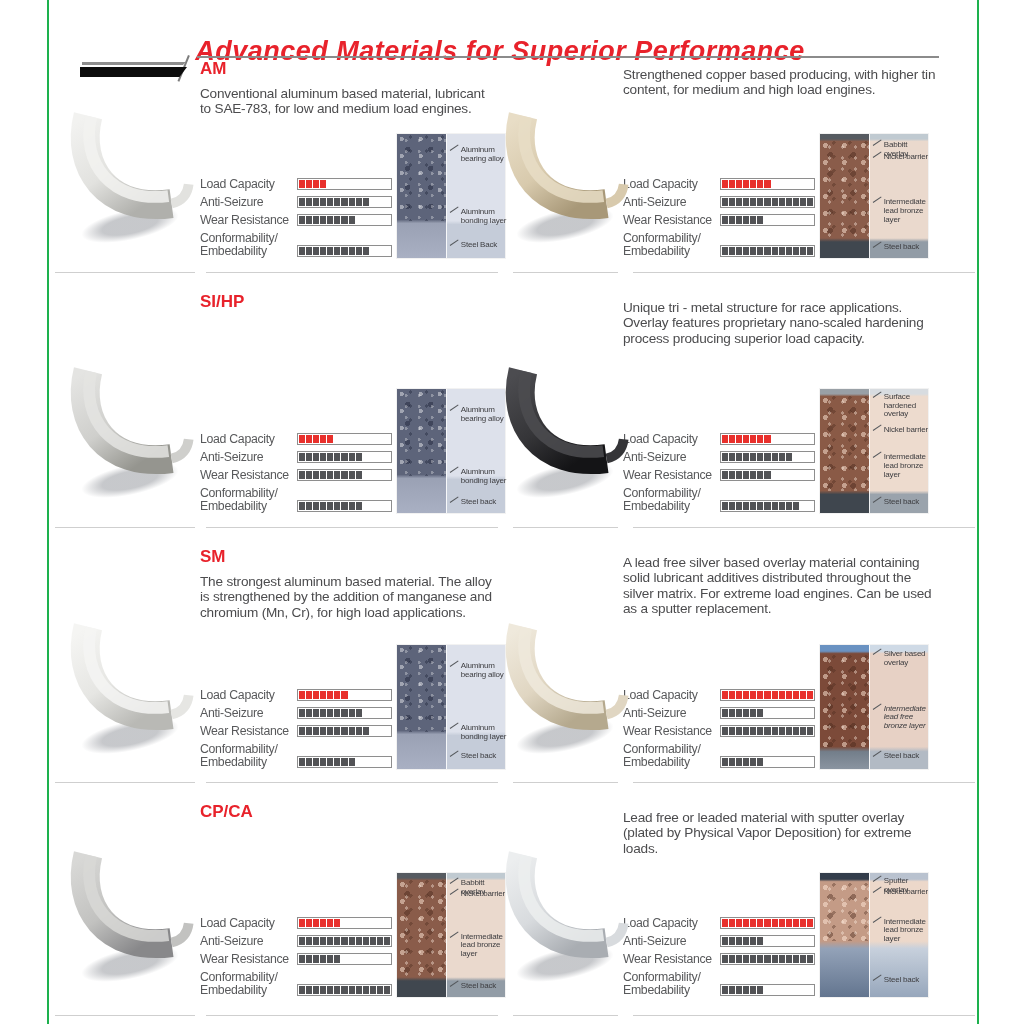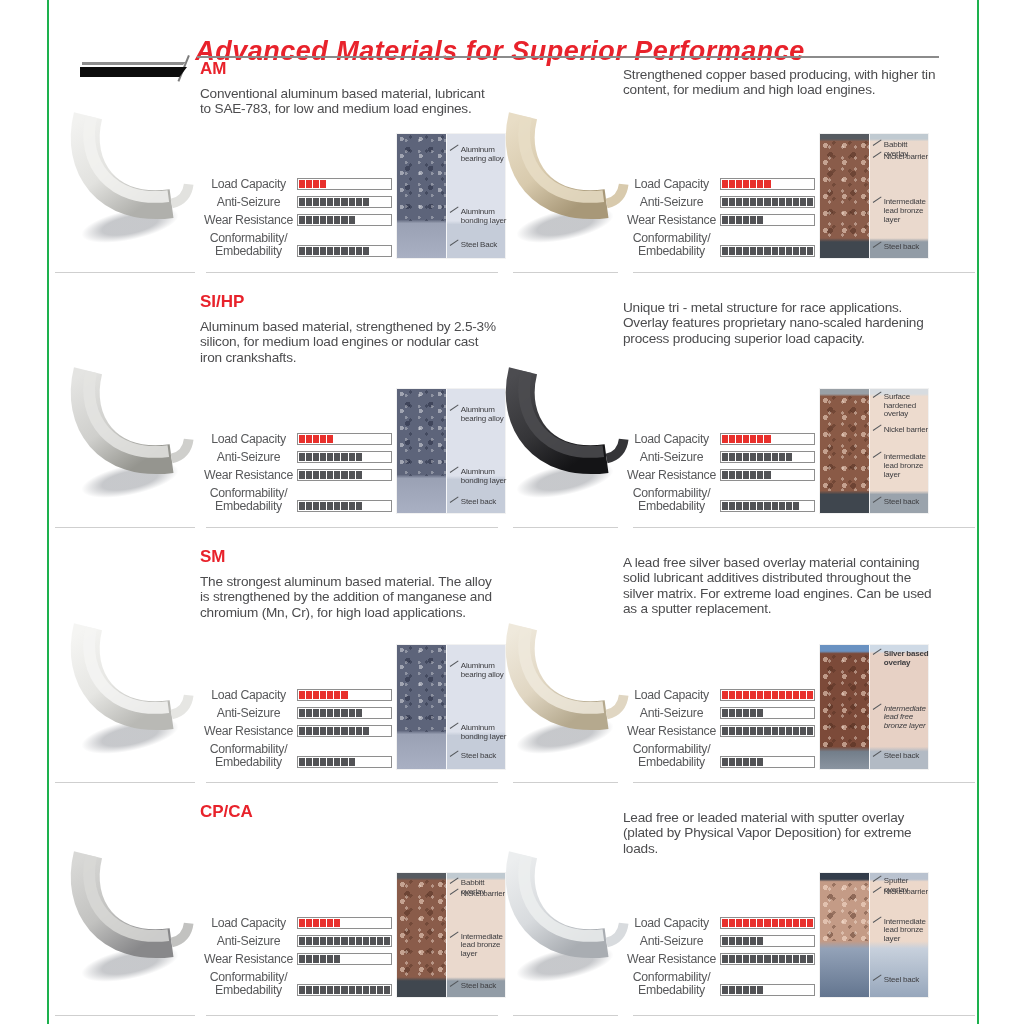--- a/index.html
+++ b/index.html
@@ -47,21 +47,21 @@
   .sec-desc{margin:7px 0 0;font-size:13.6px;line-height:1.14;color:#4c4c4e;letter-spacing:-0.2px;}
   .col-left  .sec-desc{width:298px;}
   .col-right .sec-desc{width:318px;}
 
   .sec-body{position:absolute;left:0;right:0;bottom:0;display:flex;align-items:flex-end;}
 
   
   .ratings{width:192px;flex:0 0 auto;}
   .rating-row{display:flex;align-items:center;margin-top:5px;}
   .rating-row.two-line{align-items:flex-end;}
-  .rating-label{width:97px;flex:0 0 auto;font-size:12.3px;color:#58595b;line-height:1.05;letter-spacing:-0.3px;text-align:center;}
+  .rating-label{width:97px;flex:0 0 auto;font-size:12.3px;color:#58595b;line-height:1.05;letter-spacing:-0.3px;}
   .bar{flex:0 0 auto;width:95px;height:12px;border:1px solid #8e8e8e;background:#fff;display:flex;gap:1px;padding:1px;box-sizing:border-box;margin-bottom:1px;}
   .bar .seg{flex:1 1 auto;}
   .bar .seg.on-red{background:#e8302c;}
   .bar .seg.on-gray{background:#525356;}
   .bar .seg.off{background:#ffffff;}
 
   
   .cross-section{position:relative;width:108px;height:124px;margin-left:5px;flex:0 0 auto;box-shadow:0 0 0 1px rgba(0,0,0,0.05);}
   .cs-col{position:absolute;top:0;bottom:0;}
   .cs-left{left:0;width:45%;}
@@ -377,21 +377,20 @@
             <path d="M106 106 C116 104 121 97 122 88" fill="none" stroke="#d8caad" stroke-width="9"></path>
             <path d="M31 25 C21 68 50 106 103 99" fill="none" stroke="#e8ddc6" stroke-width="11" opacity="0.85"></path>
           </svg>
         </div>
     </div>
   </section>
 
   <section class="mat-section col-left row2">
     <div class="sec-content">
       <h2 class="sec-heading">SI/HP</h2>
-      <p class="sec-desc">Aluminum based material, strengthened by 2.5-3% silicon, for medium load engines or nodular cast iron crankshafts.</p>
       <div class="sec-body">
         <div class="ratings">
             <div class="rating-row">
               <div class="rating-label">
                 <div>Load Capacity</div>
               </div>
               <div class="bar">
                 <span class="seg on-red"></span>
                 <span class="seg on-red"></span>
                 <span class="seg on-red"></span>
@@ -810,21 +809,21 @@
                 <span class="seg off"></span>
                 <span class="seg off"></span>
                 <span class="seg off"></span>
               </div>
             </div>
           </div>
         <div class="cross-section cs-sv">
           <div class="cs-col cs-left"></div>
           <div class="cs-col cs-right"></div>
           <div class="speckle warm"></div>
-        <div class="cs-label" style="top: 4%; font-weight: bold;">Silver based overlay</div>
+        <div class="cs-label" style="top: 4%;">Silver based overlay</div>
             <div class="cs-label" style="top: 48%; font-style: italic;">Intermediate lead free bronze layer</div>
             <div class="cs-label" style="top: 86%;">Steel back</div>
           </div>
       </div>
       <div class="bearing">
         <div class="bearing-shadow"></div>
       <svg viewBox="0 0 140 160">
             <defs>
               <linearGradient id="bgrad5" x1="0" y1="0" x2="0.7" y2="1">
                 <stop offset="0" stop-color="#efe9dc"></stop>

